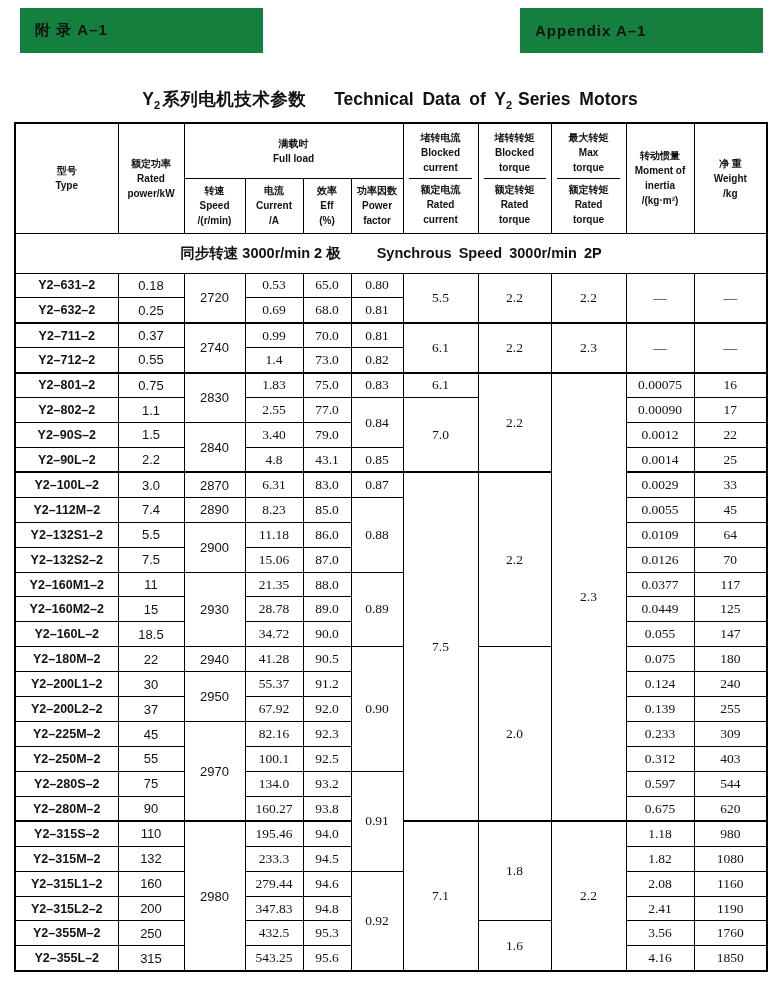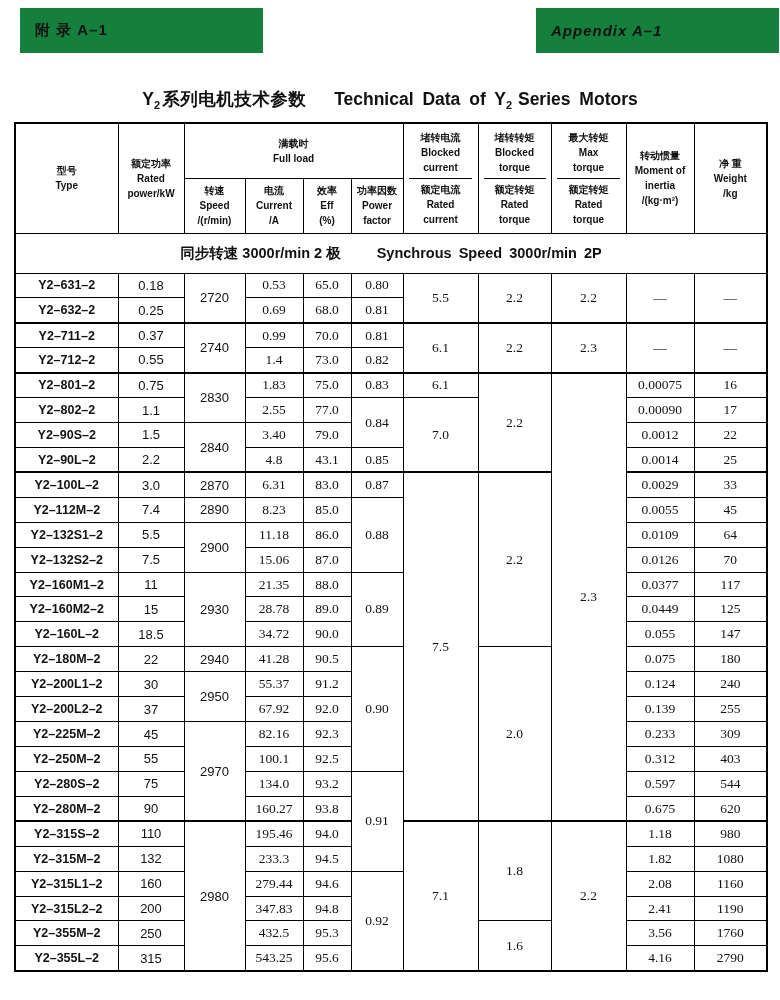--- a/index.html
+++ b/index.html
@@ -6,21 +6,21 @@
   body{
     width:780px;height:1000px;position:relative;background:#fff;color:#111;
     font-family:"Liberation Sans","DejaVu Sans",sans-serif;
   }
   .bar{
     position:absolute;top:8px;width:243px;height:45px;background:#15803d;
     display:flex;align-items:center;box-sizing:border-box;padding-left:15px;
     font-weight:bold;font-size:15px;letter-spacing:1px;
   }
   .bar-left{left:20px;}
-  .bar-right{left:536px;font-style:italic;}
+  .bar-right{left:520px;}
   .page-title{
     position:absolute;top:87px;left:0;width:780px;text-align:center;
     font-weight:bold;font-size:17.5px;white-space:nowrap;
   }
   .page-title .t-sub{font-size:11px;position:relative;top:4px;margin-right:1px;}
   .page-title .zh-rest{margin-left:1px;letter-spacing:0.5px;}
   .page-title .en-pre{margin-left:28px;word-spacing:4px;}
   .page-title .en-rest{word-spacing:4px;}
   .tbl-wrap{position:absolute;left:14px;top:122px;}
   table{
@@ -379,17 +379,17 @@
           <td class="s" rowspan="2">1.6</td>
           <td class="s">3.56</td>
           <td class="s">1760</td>
         </tr>
 <tr class="dr">
           <td class="t">Y2–355L–2</td>
           <td class="n">315</td>
           <td class="s">543.25</td>
           <td class="s">95.6</td>
           <td class="s">4.16</td>
-          <td class="s">2790</td>
+          <td class="s">1850</td>
         </tr>
 </tbody>
 </table>
 </div>
 
 </body></html>

